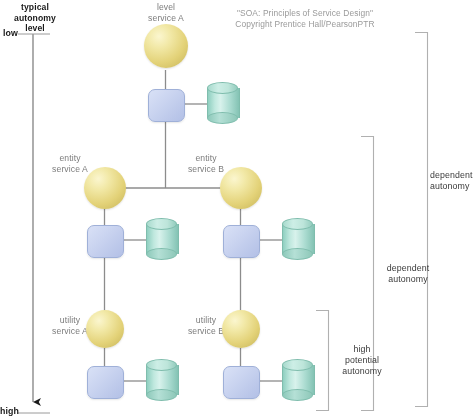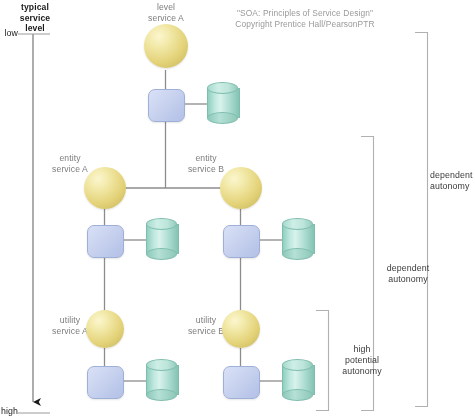--- a/index.html
+++ b/index.html
@@ -23,21 +23,21 @@
     text-align: center;
     white-space: pre-line;
     letter-spacing: 0.1px;
   }
   .label.bold {
     font-weight: bold;
     color: #1a1a1a;
   }
   .label.axis-end {
     color: #1a1a1a;
-    font-weight: normal;
+    font-weight: bold;
     font-size: 8.8px;
   }
   .label.bracket-label {
     color: #3a3a3a;
     font-size: 8.8px;
     line-height: 11px;
   }
   .label.copy {
     color: #9a9a9a;
     font-size: 8.4px;
@@ -151,21 +151,21 @@
     <g>
       <path d="M361,136.5 L373.5,136.5 L373.5,410.5 L361,410.5" fill="none" stroke="#b0b0b0" stroke-width="1.1"></path>
     </g>
 
     <g>
       <path d="M415,32.5 L427.5,32.5 L427.5,406.5 L415,406.5" fill="none" stroke="#b0b0b0" stroke-width="1.1"></path>
     </g>
   </svg>
 
   <div class="label bold" style="left:0px; top:2px; width:70px;">typical
-service
+autonomy
 level</div>
 
   <div class="label axis-end" style="left:0px; top:28px; width:18px; text-align:right;">low</div>
 
   <div class="label axis-end" style="left:0px; top:406px; width:18px; text-align:right;">high</div>
 
   <div class="label copy" style="left:218px; top:8px; width:174px;">"SOA: Principles of Service Design"
 Copyright Prentice Hall/PearsonPTR</div>
 
   <div class="label" style="left:122px; top:2px; width:88px;">level

